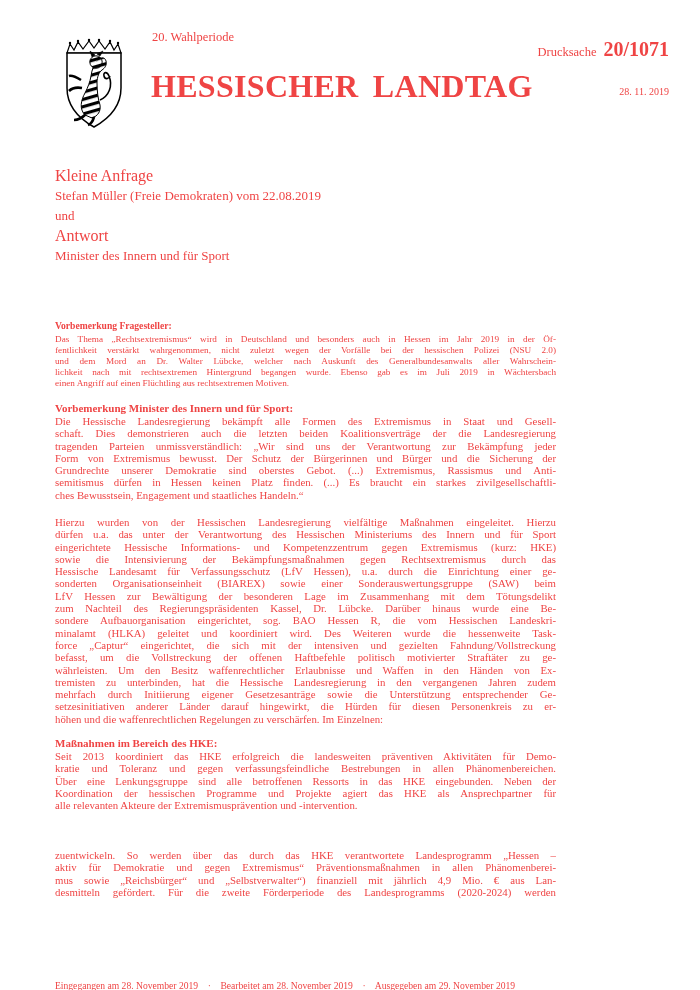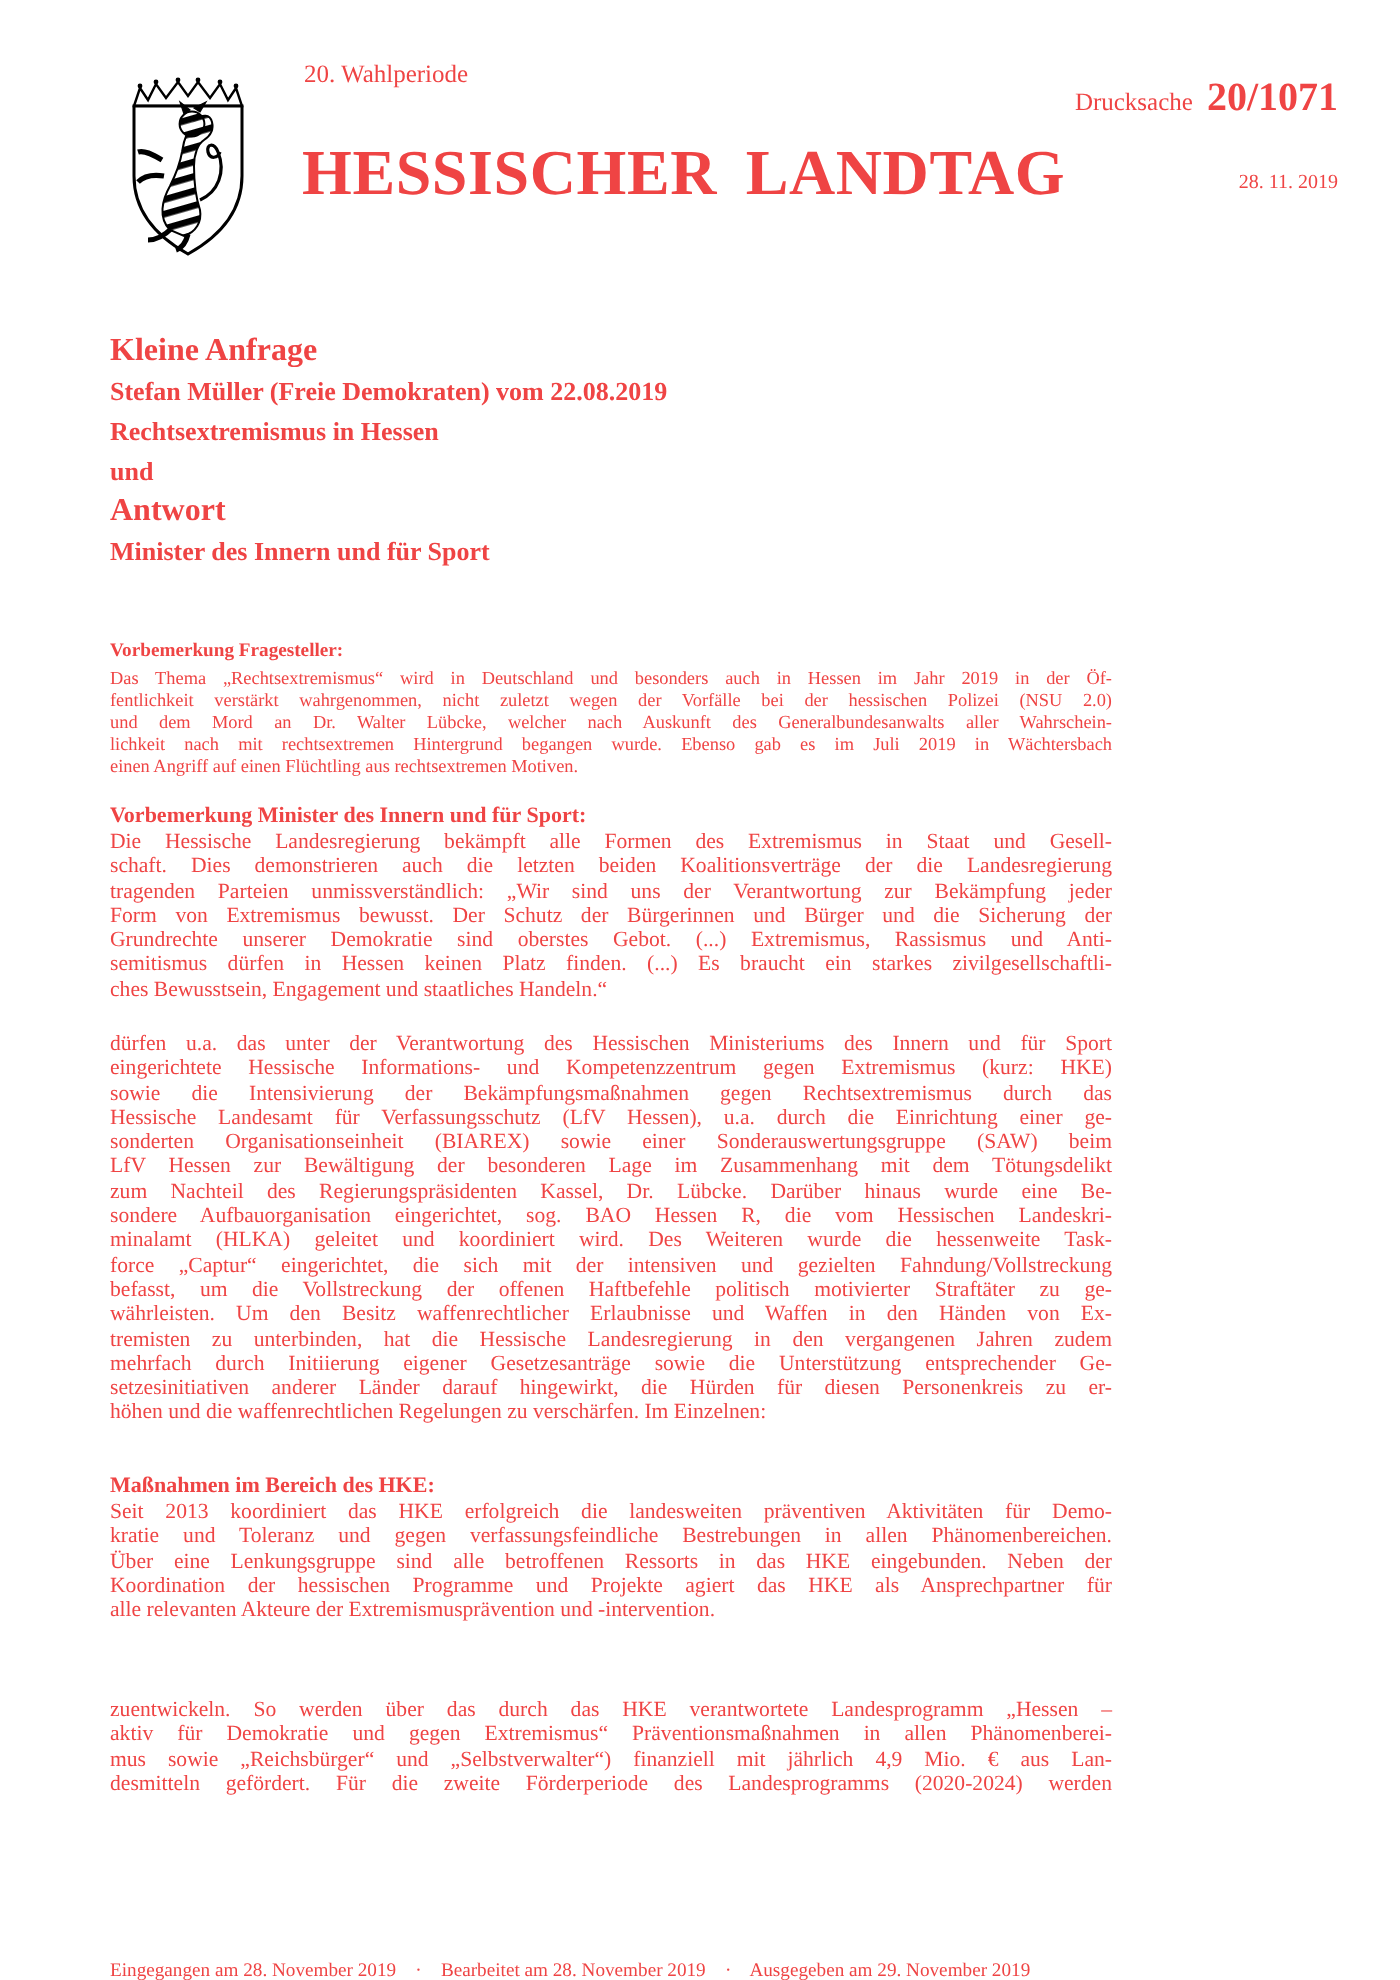--- a/index.html
+++ b/index.html
@@ -11,21 +11,21 @@
   .crest{position:absolute;left:63px;top:38px;width:62px;height:92px;}
   .wahlperiode{position:absolute;left:152px;top:30px;font-size:12.5px;}
   .landtag{position:absolute;left:151px;top:68px;font-size:32px;font-weight:bold;
            letter-spacing:.3px;word-spacing:6px;white-space:nowrap;}
   .drucksache{position:absolute;right:31px;top:38px;display:flex;align-items:baseline;gap:7px;white-space:nowrap;}
   .drucksache .lbl{font-size:12.5px;}
   .drucksache .num{font-size:20px;font-weight:bold;}
   .docdate{position:absolute;right:31px;top:86px;font-size:10px;}
   
   .titleblock{position:absolute;left:55px;top:166px;width:520px;}
-  .titleblock div{line-height:20px;font-weight:bold;}
+  .titleblock div{line-height:20px;font-weight:normal;}
   .t-big{font-size:16px;}
   .t-med{font-size:13px;}
   
   .section{position:absolute;left:55px;width:501px;}
   .shead{font-weight:bold;}
   .section.normal{font-size:10.8px;}
   .section.normal .shead{font-size:11px;margin-bottom:1px;}
   .section.normal .line{line-height:12.3px;}
   .section.small{font-size:9.2px;}
   .section.small .shead{font-size:9.6px;margin-bottom:3px;}
@@ -77,21 +77,20 @@
 
   <div class="drucksache">
     <span class="lbl">Drucksache</span>
     <span class="num">20/1071</span>
   </div>
   <div class="docdate">28. 11. 2019</div>
 
   <div class="titleblock">
     <div class="t-big">Kleine Anfrage</div>
     <div class="t-med">Stefan Müller (Freie Demokraten) vom 22.08.2019</div>
-    <div class="t-med">Rechtsextremismus in Hessen</div>
     <div class="t-med">und</div>
     <div class="t-big">Antwort</div>
     <div class="t-med">Minister des Innern und für Sport</div>
   </div>
 
   <div class="section small" style="top:320px">
     <div class="shead">Vorbemerkung Fragesteller:</div>
     <div class="para">
         <div class="line">Das Thema „Rechtsextremismus“ wird in Deutschland und besonders auch in Hessen im Jahr 2019 in der Öf-</div>
         <div class="line">fentlichkeit verstärkt wahrgenommen, nicht zuletzt wegen der Vorfälle bei der hessischen Polizei (NSU 2.0)</div>
@@ -109,20 +108,21 @@
         <div class="line">tragenden Parteien unmissverständlich: „Wir sind uns der Verantwortung zur Bekämpfung jeder</div>
         <div class="line">Form von Extremismus bewusst. Der Schutz der Bürgerinnen und Bürger und die Sicherung der</div>
         <div class="line">Grundrechte unserer Demokratie sind oberstes Gebot. (...) Extremismus, Rassismus und Anti-</div>
         <div class="line">semitismus dürfen in Hessen keinen Platz finden. (...) Es braucht ein starkes zivilgesellschaftli-</div>
         <div class="line last">ches Bewusstsein, Engagement und staatliches Handeln.“</div>
       </div>
   </div>
 
   <div class="section normal" style="top:515px">
     <div class="para">
+        <div class="line">Hierzu wurden von der Hessischen Landesregierung vielfältige Maßnahmen eingeleitet. Hierzu</div>
         <div class="line">dürfen u.a. das unter der Verantwortung des Hessischen Ministeriums des Innern und für Sport</div>
         <div class="line">eingerichtete Hessische Informations- und Kompetenzzentrum gegen Extremismus (kurz: HKE)</div>
         <div class="line">sowie die Intensivierung der Bekämpfungsmaßnahmen gegen Rechtsextremismus durch das</div>
         <div class="line">Hessische Landesamt für Verfassungsschutz (LfV Hessen), u.a. durch die Einrichtung einer ge-</div>
         <div class="line">sonderten Organisationseinheit (BIAREX) sowie einer Sonderauswertungsgruppe (SAW) beim</div>
         <div class="line">LfV Hessen zur Bewältigung der besonderen Lage im Zusammenhang mit dem Tötungsdelikt</div>
         <div class="line">zum Nachteil des Regierungspräsidenten Kassel, Dr. Lübcke. Darüber hinaus wurde eine Be-</div>
         <div class="line">sondere Aufbauorganisation eingerichtet, sog. BAO Hessen R, die vom Hessischen Landeskri-</div>
         <div class="line">minalamt (HLKA) geleitet und koordiniert wird. Des Weiteren wurde die hessenweite Task-</div>
         <div class="line">force „Captur“ eingerichtet, die sich mit der intensiven und gezielten Fahndung/Vollstreckung</div>

